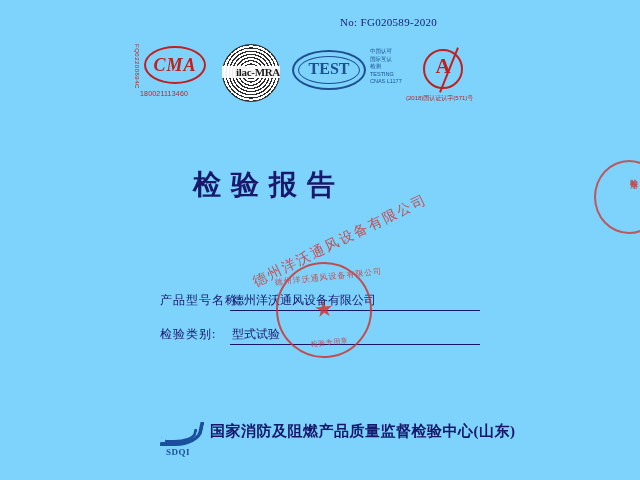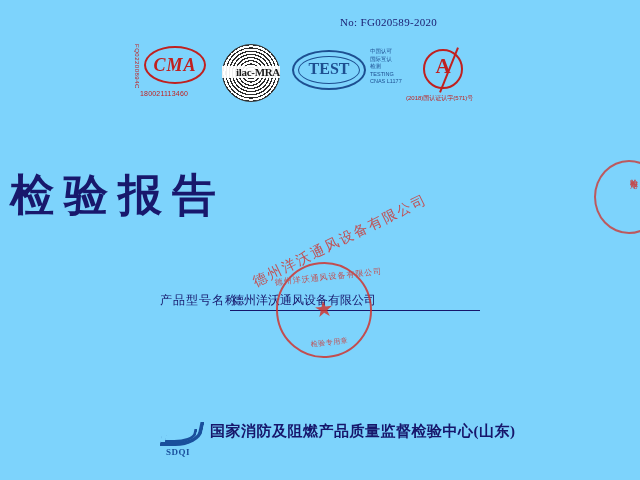--- a/index.html
+++ b/index.html
@@ -227,23 +227,24 @@
     color: #c0201f;
     white-space: nowrap;
   }
 
   
   .title-cn {
     position: absolute;
     top: 166px;
     left: 0;
     width: 528px;
-    font-family: "Liberation Serif", serif;
-    font-weight: bold;
-    font-size: 44px;
+    text-align: center;
+    font-family: "Liberation Serif", serif;
+    font-weight: bold;
+    font-size: 28px;
     letter-spacing: 10px;
     color: #18186c;
     text-indent: 10px;
   }
   .title-en {
     position: absolute;
     top: 216px;
     left: 0;
     width: 640px;
     text-align: center;
@@ -494,20 +495,25 @@
   </div>
 
   <div class="title-cn">检验报告</div>
 
   <div class="fields">
     <div class="field-row">
       <div class="field-label">产品型号名称:</div>
       <div class="field-value">德州洋沃通风设备有限公司</div>
       <div class="field-line"></div>
     </div>
+    <div class="field-row">
+      <div class="field-label">检验类别:</div>
+      <div class="field-value">型式试验</div>
+      <div class="field-line"></div>
+    </div>
   </div>
 
   <div class="seal">
     <div class="seal-top-text">德州洋沃通风设备有限公司</div>
     <div class="seal-star">★</div>
     <div class="seal-bottom-text">检验专用章</div>
   </div>
 
   <div class="diagonal-stamp">德州洋沃通风设备有限公司</div>
 

